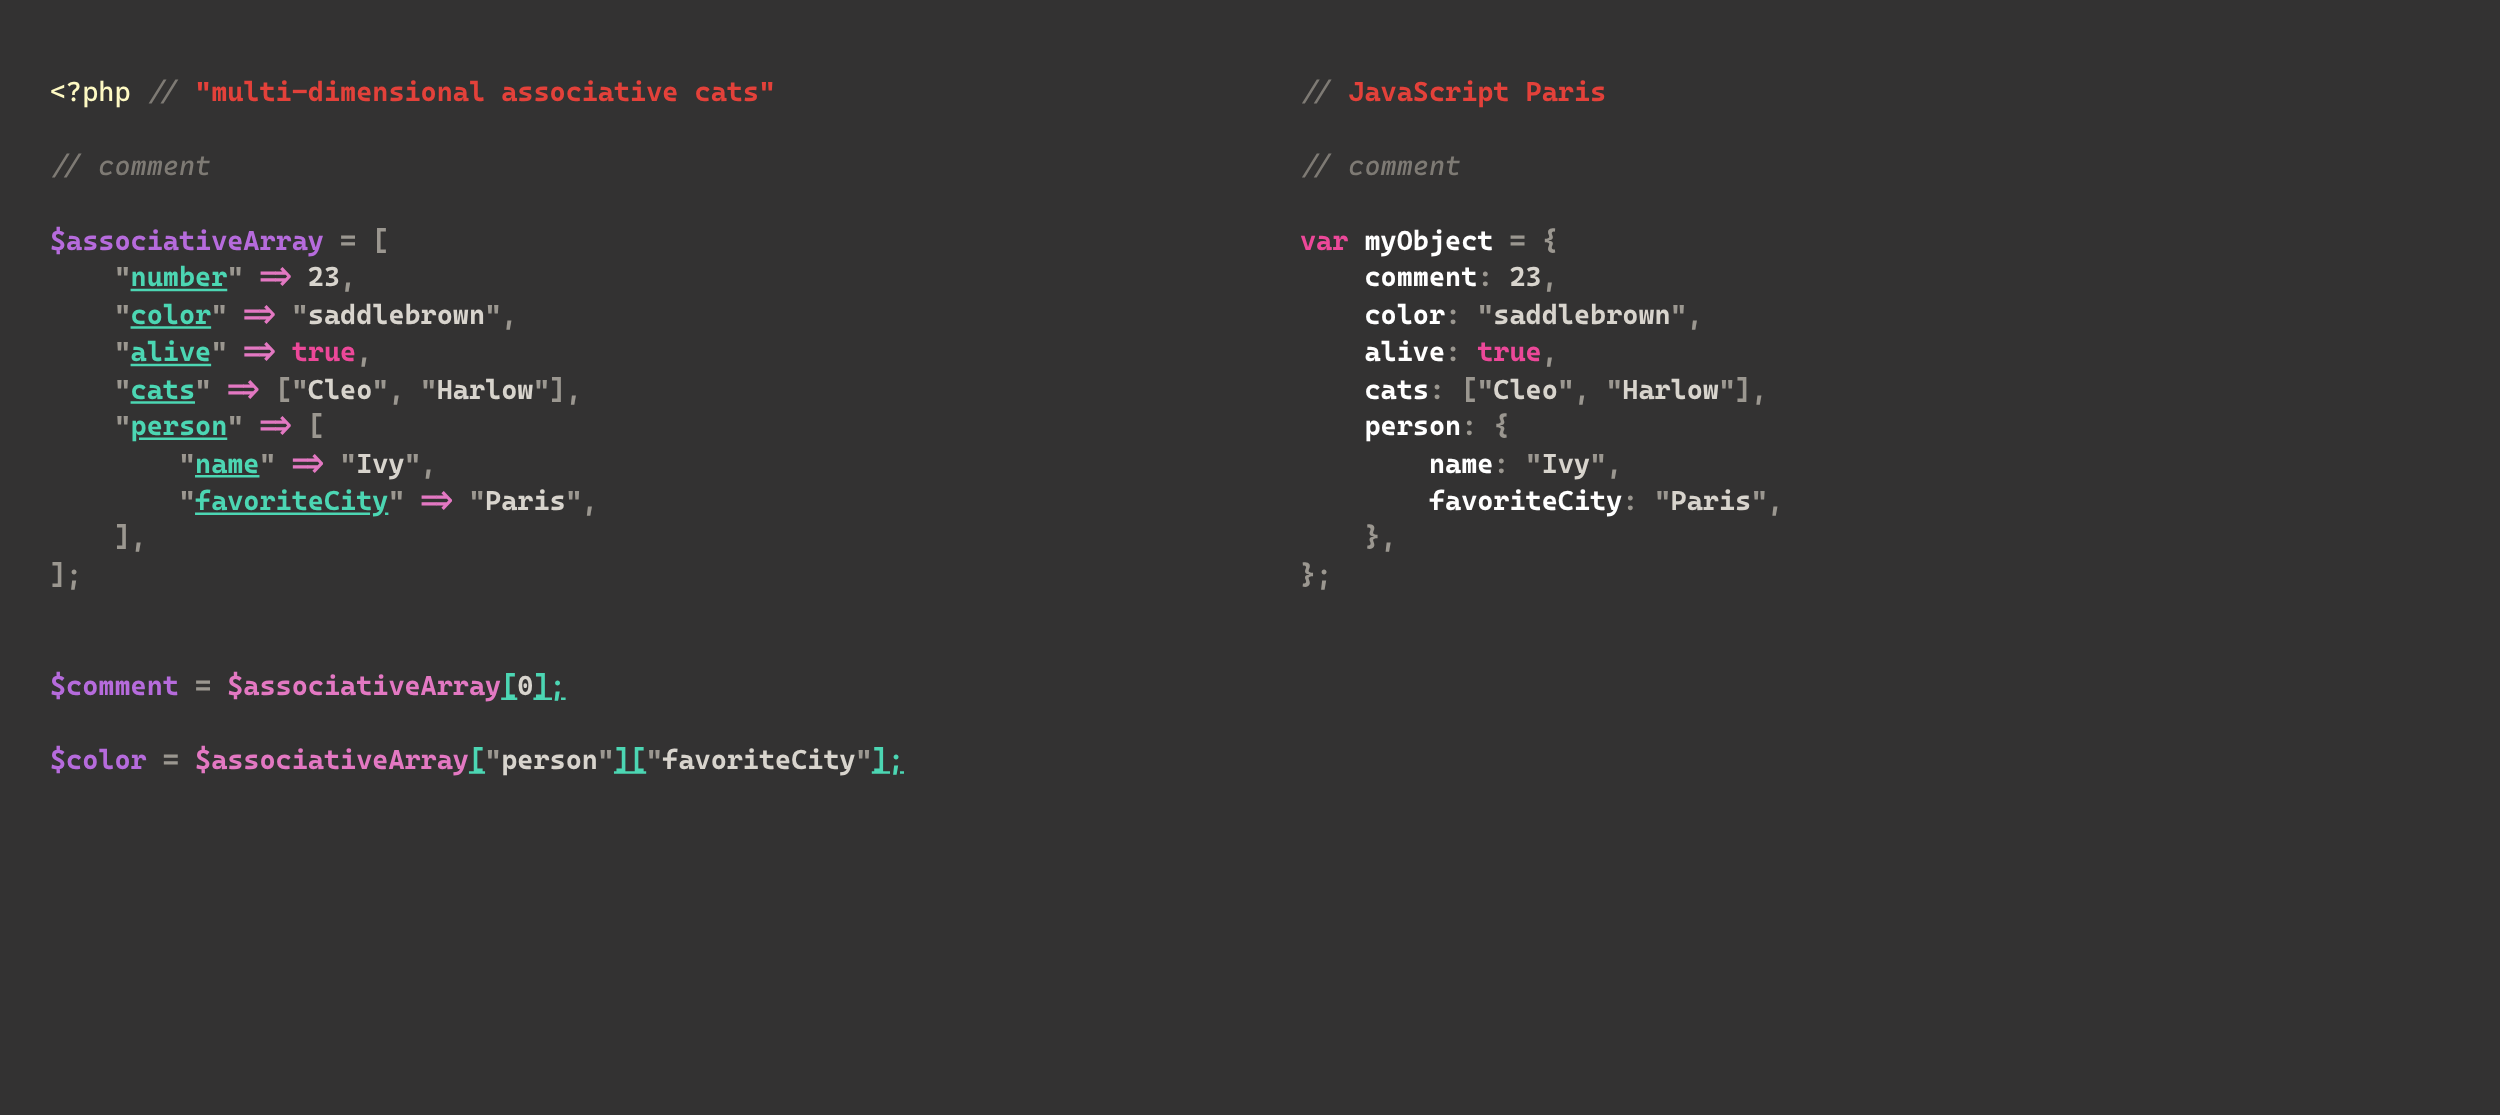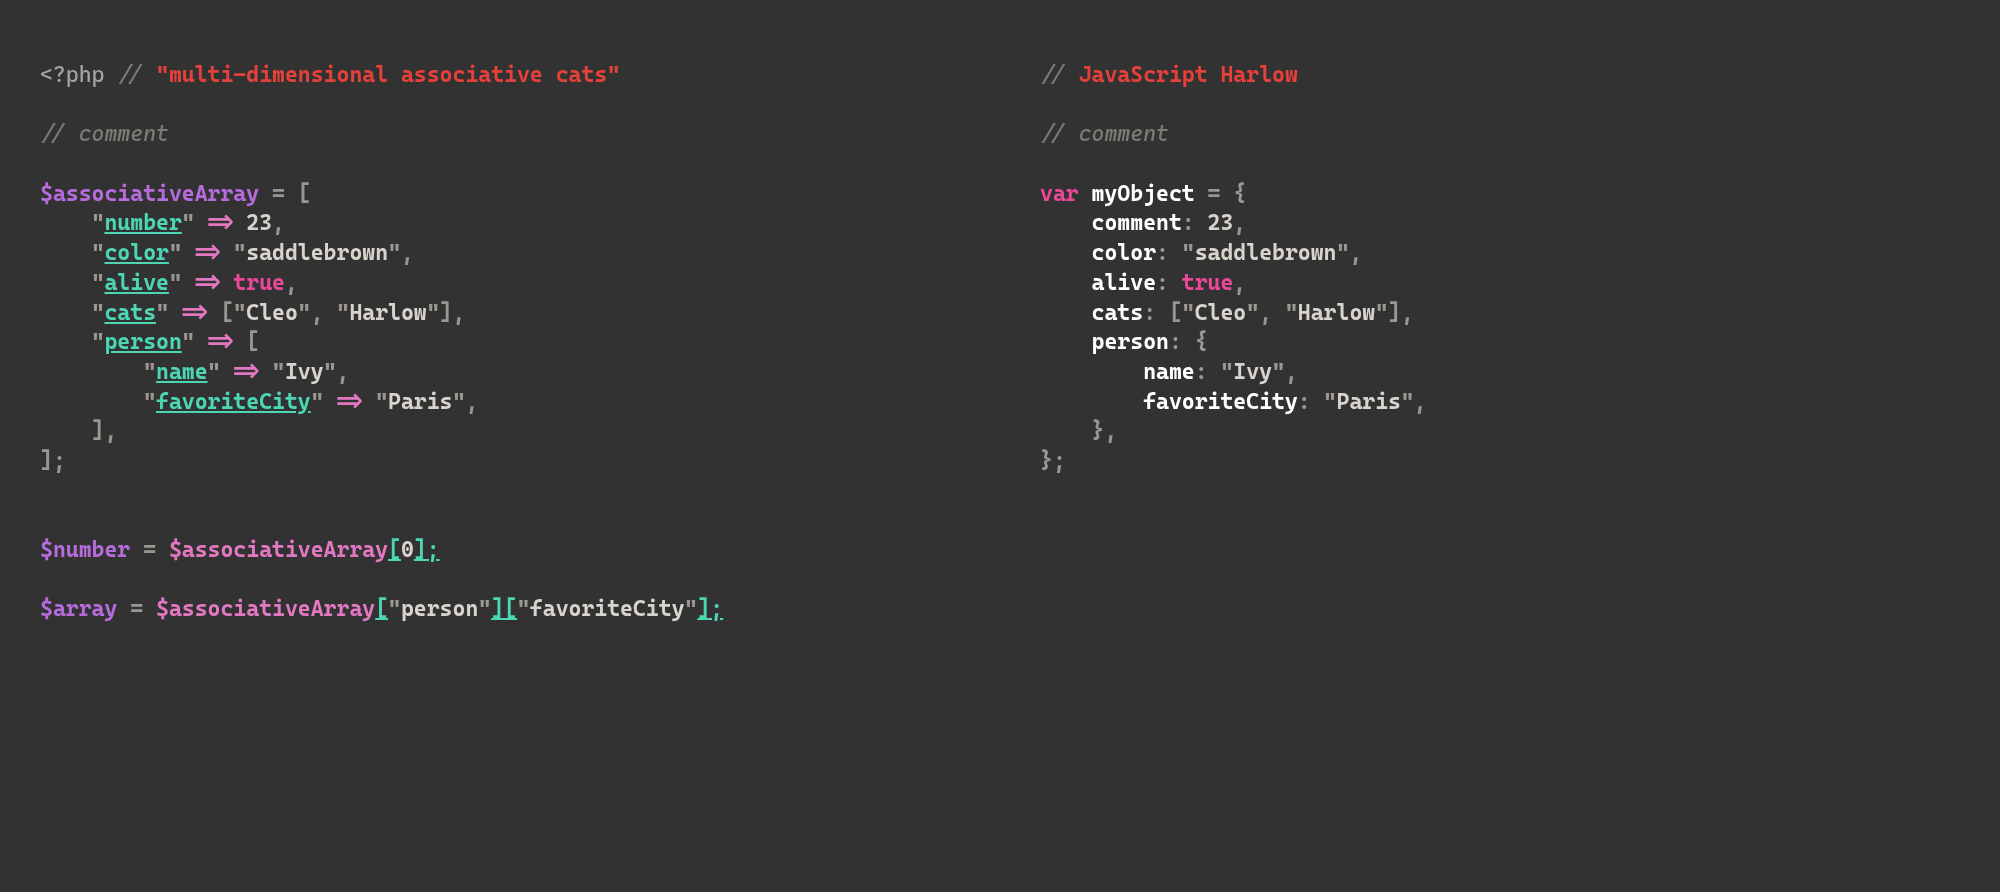--- a/index.html
+++ b/index.html
@@ -14,21 +14,21 @@
     min-height: 892px;
     display: flex;
     gap: 0;
   }
   .pane {
     white-space: pre;
   }
   .pane.left { flex: 0 0 1000px; }
   .pane.right { flex: 1; }
 
-  .gray    { color: #a3a3a3; }
+  .gray    { color: #fef9c3; }
   .dim     { color: #7e7a74; font-style: italic; }
   .red     { color: #e3413a; font-weight: bold; }
   .pink    { color: #e378c2; font-weight: bold; }
   .purple  { color: #b66bdc; font-weight: bold; }
   .teal    { color: #4cd6b3; font-weight: bold; text-decoration: underline; }
   .blue    { color: #ec4899; font-weight: bold; }
   .yellow  { color: #ffffff; font-weight: bold; }
   .white   { color: #d8d4cd; font-weight: bold; margin-top: 35px; }
   .grayb   { color: #9b9790; font-weight: bold; }
 
@@ -45,26 +45,26 @@
     <span class="grayb">"</span><span class="teal">color</span><span class="grayb">"</span><span class="pink"> =&gt; </span><span class="grayb">"</span><span class="white">saddlebrown</span><span class="grayb">"</span><span class="grayb">,</span>
     <span class="grayb">"</span><span class="teal">alive</span><span class="grayb">"</span><span class="pink"> =&gt; </span><span class="blue">true</span><span class="grayb">,</span>
     <span class="grayb">"</span><span class="teal">cats</span><span class="grayb">"</span><span class="pink"> =&gt; </span><span class="grayb">[</span><span class="grayb">"</span><span class="white">Cleo</span><span class="grayb">"</span><span class="grayb">, </span><span class="grayb">"</span><span class="white">Harlow</span><span class="grayb">"</span><span class="grayb">]</span><span class="grayb">,</span>
     <span class="grayb">"</span><span class="teal">person</span><span class="grayb">"</span><span class="pink"> =&gt; </span><span class="grayb">[</span>
         <span class="grayb">"</span><span class="teal">name</span><span class="grayb">"</span><span class="pink"> =&gt; </span><span class="grayb">"</span><span class="white">Ivy</span><span class="grayb">"</span><span class="grayb">,</span>
         <span class="grayb">"</span><span class="teal">favoriteCity</span><span class="grayb">"</span><span class="pink"> =&gt; </span><span class="grayb">"</span><span class="white">Paris</span><span class="grayb">"</span><span class="grayb">,</span>
 <span class="grayb">    ],</span>
 <span class="grayb">];</span>
 
 
-<span class="purple">$number</span><span class="grayb"> = </span><span class="pink">$associativeArray</span><span class="teal">[</span><span class="white">0</span><span class="teal">];</span>
+<span class="purple">$comment</span><span class="grayb"> = </span><span class="pink">$associativeArray</span><span class="teal">[</span><span class="white">0</span><span class="teal">];</span>
 
-<span class="purple">$array</span><span class="grayb"> = </span><span class="pink">$associativeArray</span><span class="teal">[</span><span class="grayb">"</span><span class="white">person</span><span class="grayb">"</span><span class="teal">][</span><span class="grayb">"</span><span class="white">favoriteCity</span><span class="grayb">"</span><span class="teal">];</span>
+<span class="purple">$color</span><span class="grayb"> = </span><span class="pink">$associativeArray</span><span class="teal">[</span><span class="grayb">"</span><span class="white">person</span><span class="grayb">"</span><span class="teal">][</span><span class="grayb">"</span><span class="white">favoriteCity</span><span class="grayb">"</span><span class="teal">];</span>
 </div>
 
-<div class="pane right"><span class="dim">//</span><span class="dim"> </span><span class="red">JavaScript Harlow</span>
+<div class="pane right"><span class="dim">//</span><span class="dim"> </span><span class="red">JavaScript Paris</span>
 
 <span class="dim">//</span><span class="dim"> comment</span>
 
 <span class="blue">var </span><span class="yellow">myObject</span><span class="grayb"> = {</span>
     <span class="yellow">comment</span><span class="grayb">: </span><span class="white">23</span><span class="grayb">,</span>
     <span class="yellow">color</span><span class="grayb">: </span><span class="grayb">"</span><span class="white">saddlebrown</span><span class="grayb">"</span><span class="grayb">,</span>
     <span class="yellow">alive</span><span class="grayb">: </span><span class="blue">true</span><span class="grayb">,</span>
     <span class="yellow">cats</span><span class="grayb">: </span><span class="grayb">[</span><span class="grayb">"</span><span class="white">Cleo</span><span class="grayb">"</span><span class="grayb">, </span><span class="grayb">"</span><span class="white">Harlow</span><span class="grayb">"</span><span class="grayb">]</span><span class="grayb">,</span>
     <span class="yellow">person</span><span class="grayb">: </span><span class="grayb">{</span>
         <span class="yellow">name</span><span class="grayb">: </span><span class="grayb">"</span><span class="white">Ivy</span><span class="grayb">"</span><span class="grayb">,</span>

